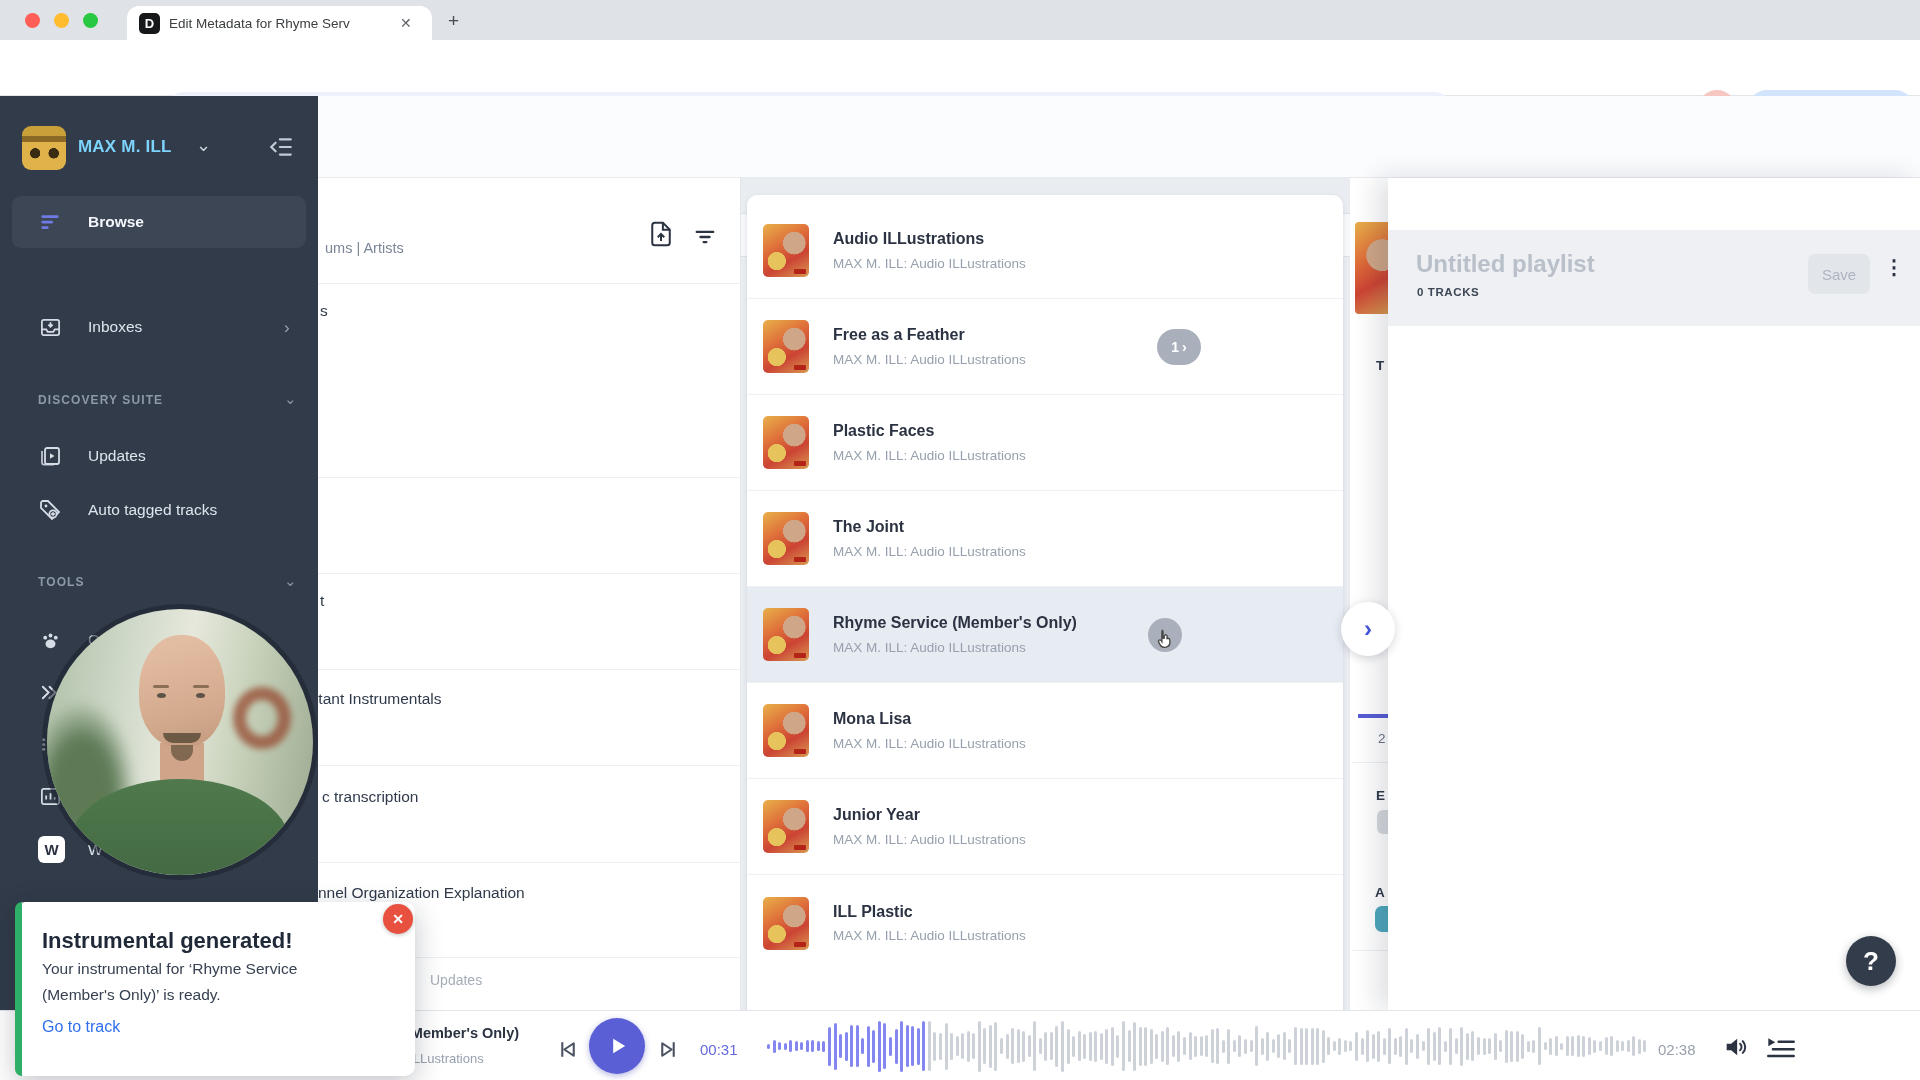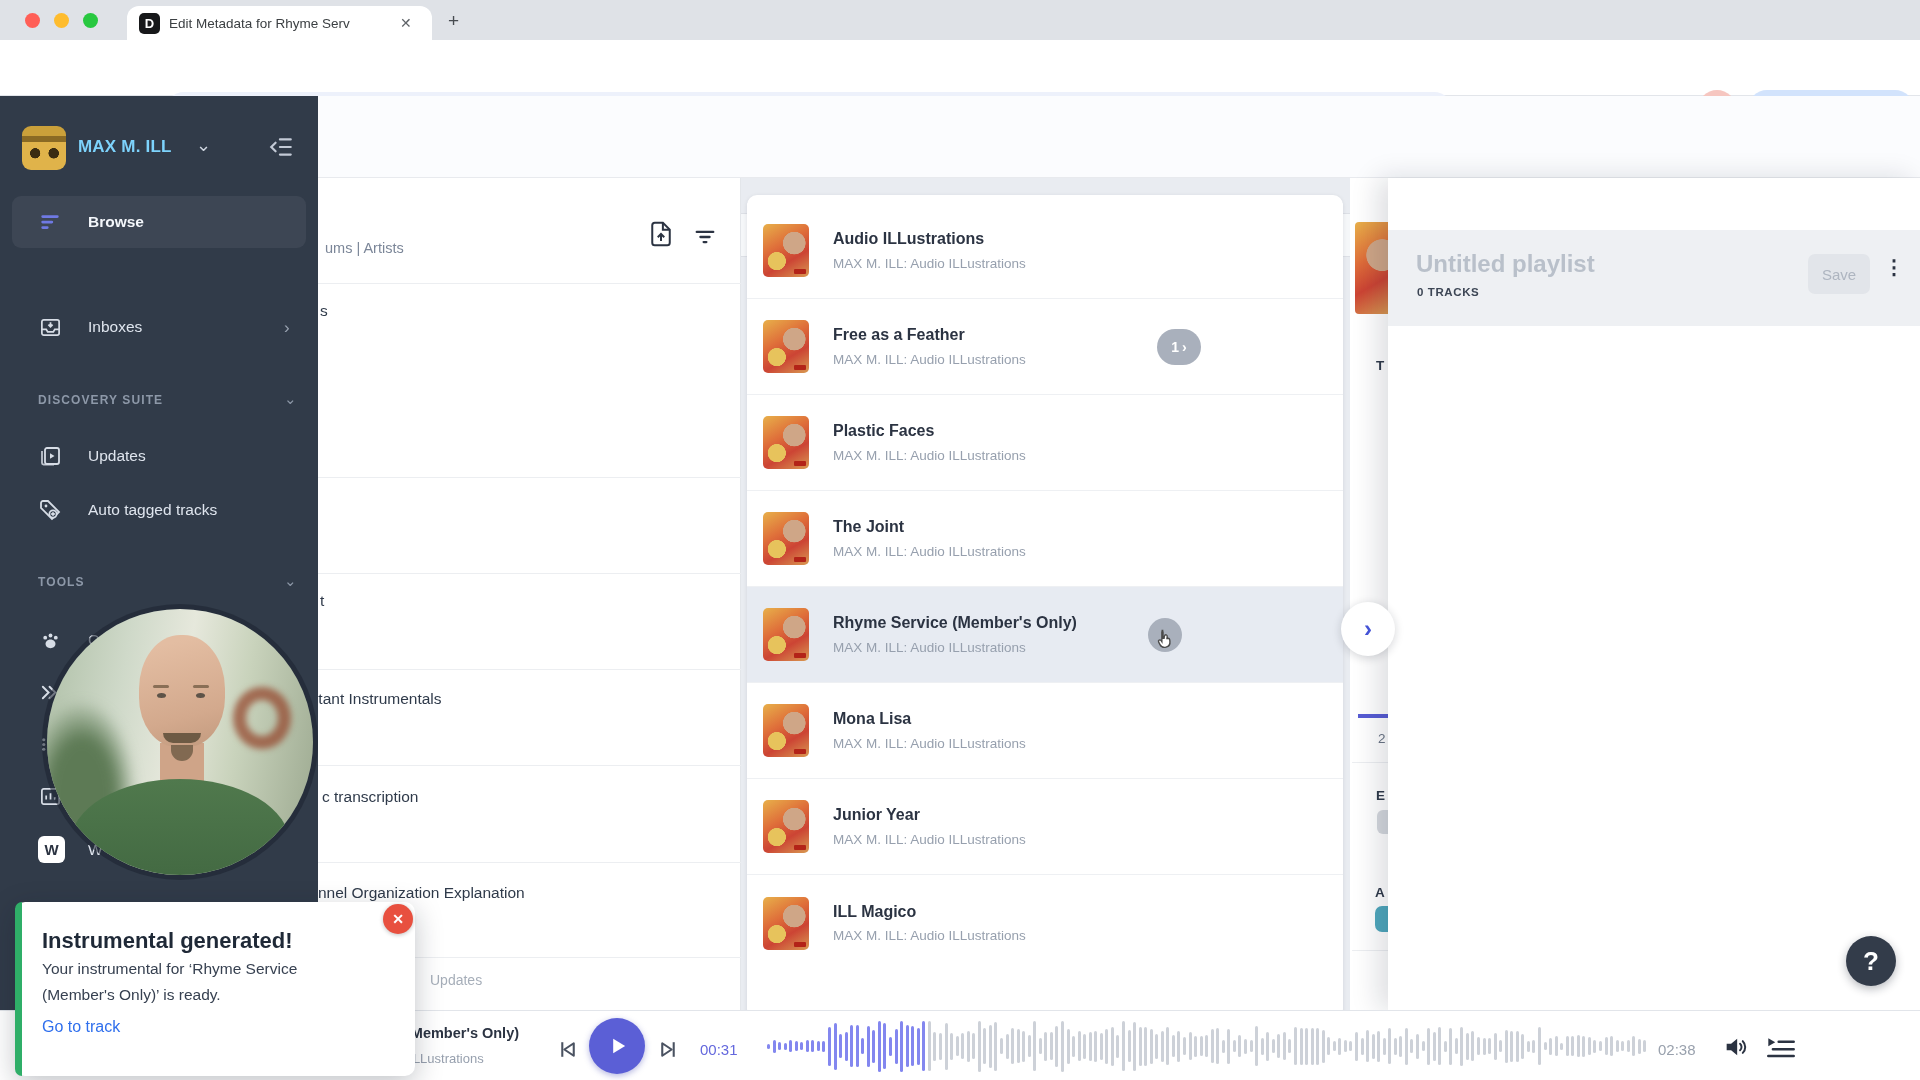--- a/index.html
+++ b/index.html
@@ -372,21 +372,21 @@
     <div class="trow" style="top:584px">
       <div class="art"></div>
       <div>
           <div class="ttitle">Junior Year</div>
            <div class="tsub">MAX M. ILL: Audio ILLustrations</div>
         </div>
     </div>
     <div class="trow" style="top:680px;border-bottom:none">
       <div class="art"></div>
       <div>
-          <div class="ttitle">ILL Magico</div>
+          <div class="ttitle">ILL Plastic</div>
            <div class="tsub">MAX M. ILL: Audio ILLustrations</div>
         </div>
     </div>
   </div>
 
   <div id="sliver" class="abs"></div>
   <div id="artpeek" class="abs"></div>
   <div class="slfrag" style="left:1376px;top:358px;font-weight:600">T</div>
   <div id="slpurple"></div>
   <div class="slfrag" style="left:1378px;top:731px;color:#6b7686">2</div>

